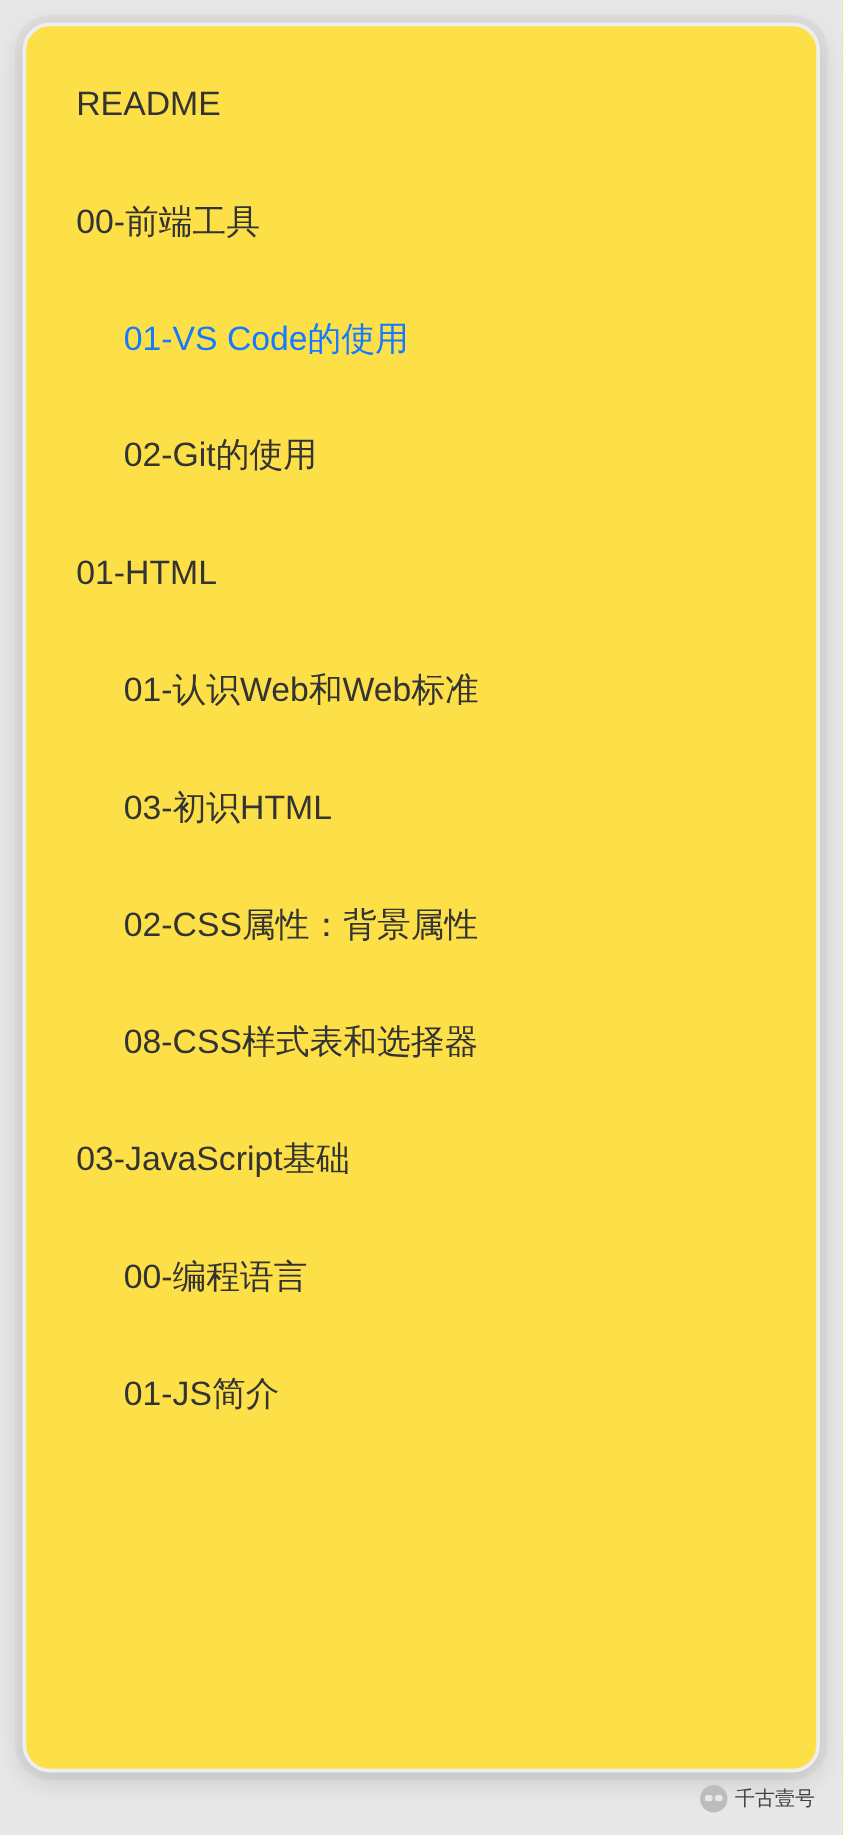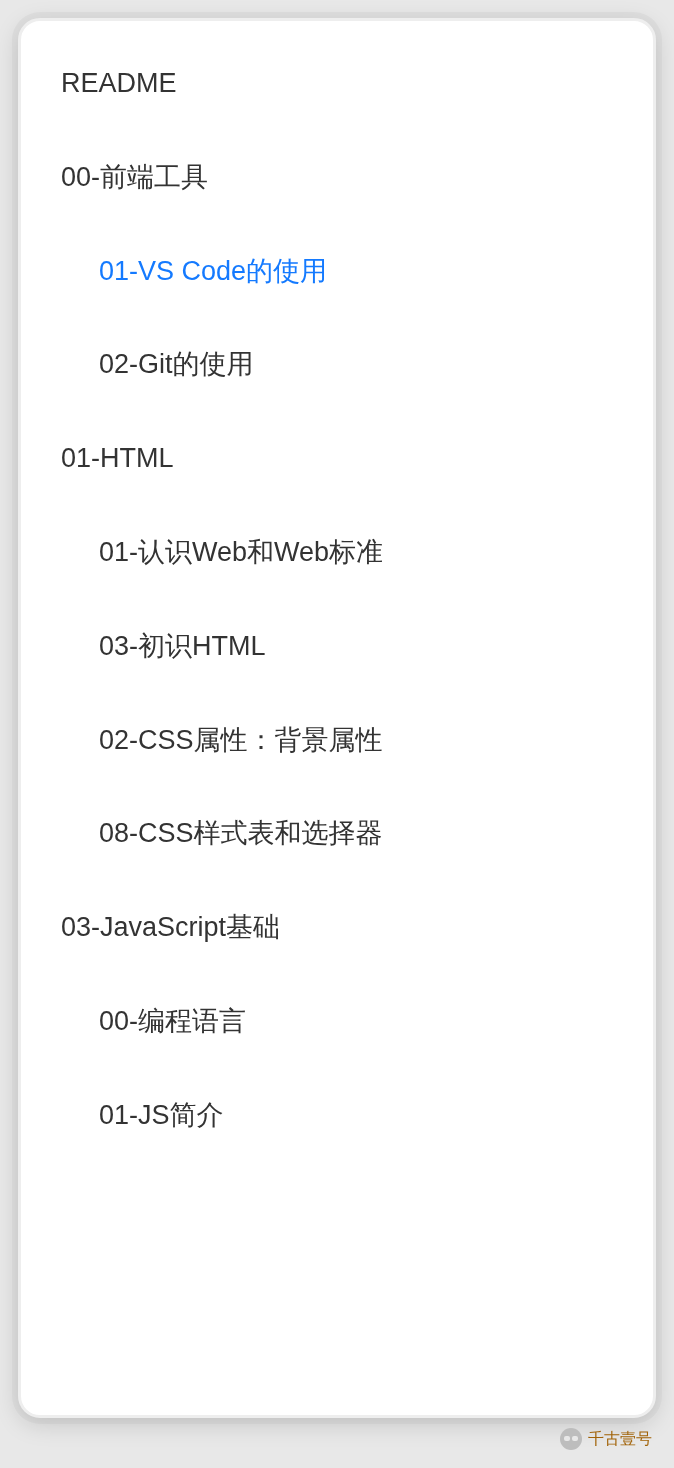--- a/index.html
+++ b/index.html
@@ -9,21 +9,21 @@
       background: #e8e8e8;
       font-family: -apple-system, BlinkMacSystemFont, "Helvetica Neue", Arial, sans-serif;
       position: relative;
     }
     .card {
       position: absolute;
       top: 18px;
       left: 18px;
       right: 18px;
       bottom: 50px;
-      background: #ffffff;
+      background: #fde047;
       border-radius: 22px;
       box-shadow: 0 0 0 6px rgba(0,0,0,0.03), 0 6px 24px rgba(0,0,0,0.15);
       padding: 44px 40px 30px 40px;
       border: 3px solid #eee;
       overflow: hidden;
     }
     .toc-item {
       font-size: 27px;
       color: #333;
       line-height: 1.4;
@@ -40,21 +40,21 @@
       color: #147aff;
     }
     .watermark {
       position: absolute;
       right: 22px;
       bottom: 18px;
       display: flex;
       align-items: center;
       gap: 6px;
       font-size: 16px;
-      color: #a16207;
+      color: #404040;
     }
     .wm-icon {
       width: 22px;
       height: 22px;
       border-radius: 50%;
       background: #bdbdbd;
       display: flex;
       align-items: center;
       justify-content: center;
       position: relative;

